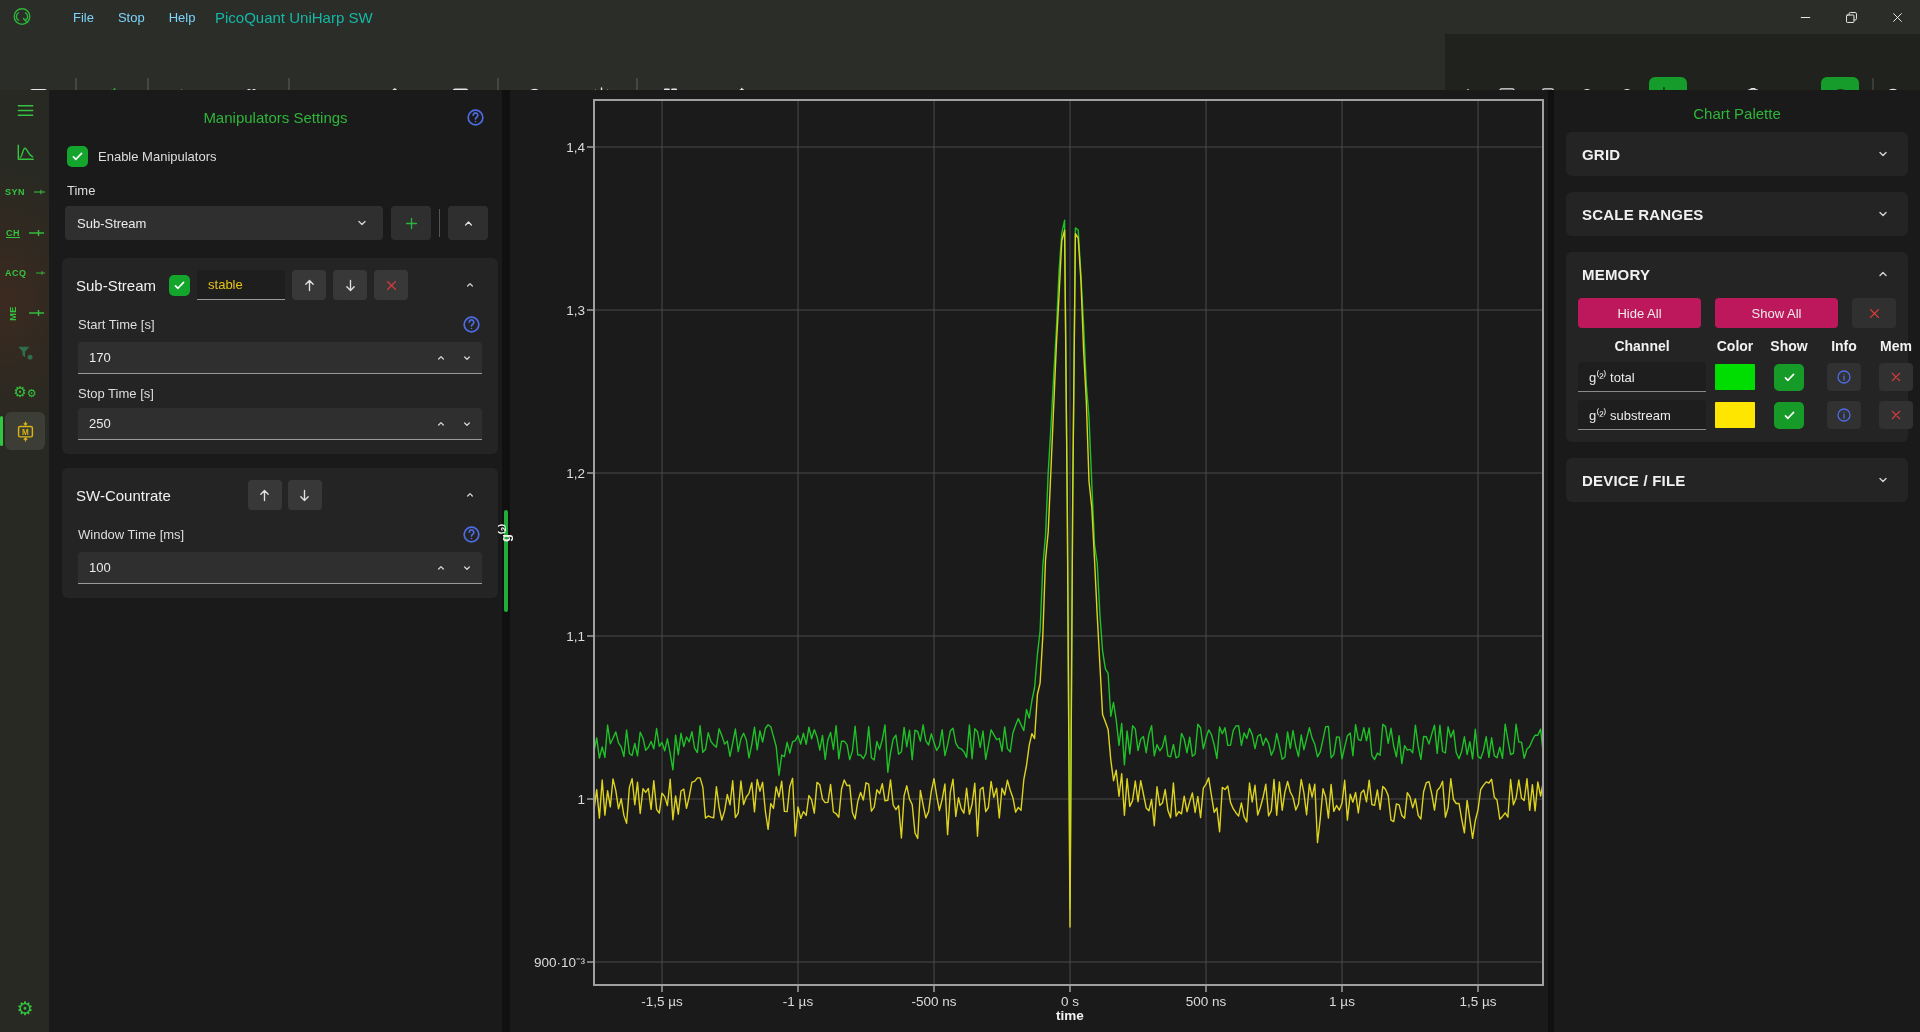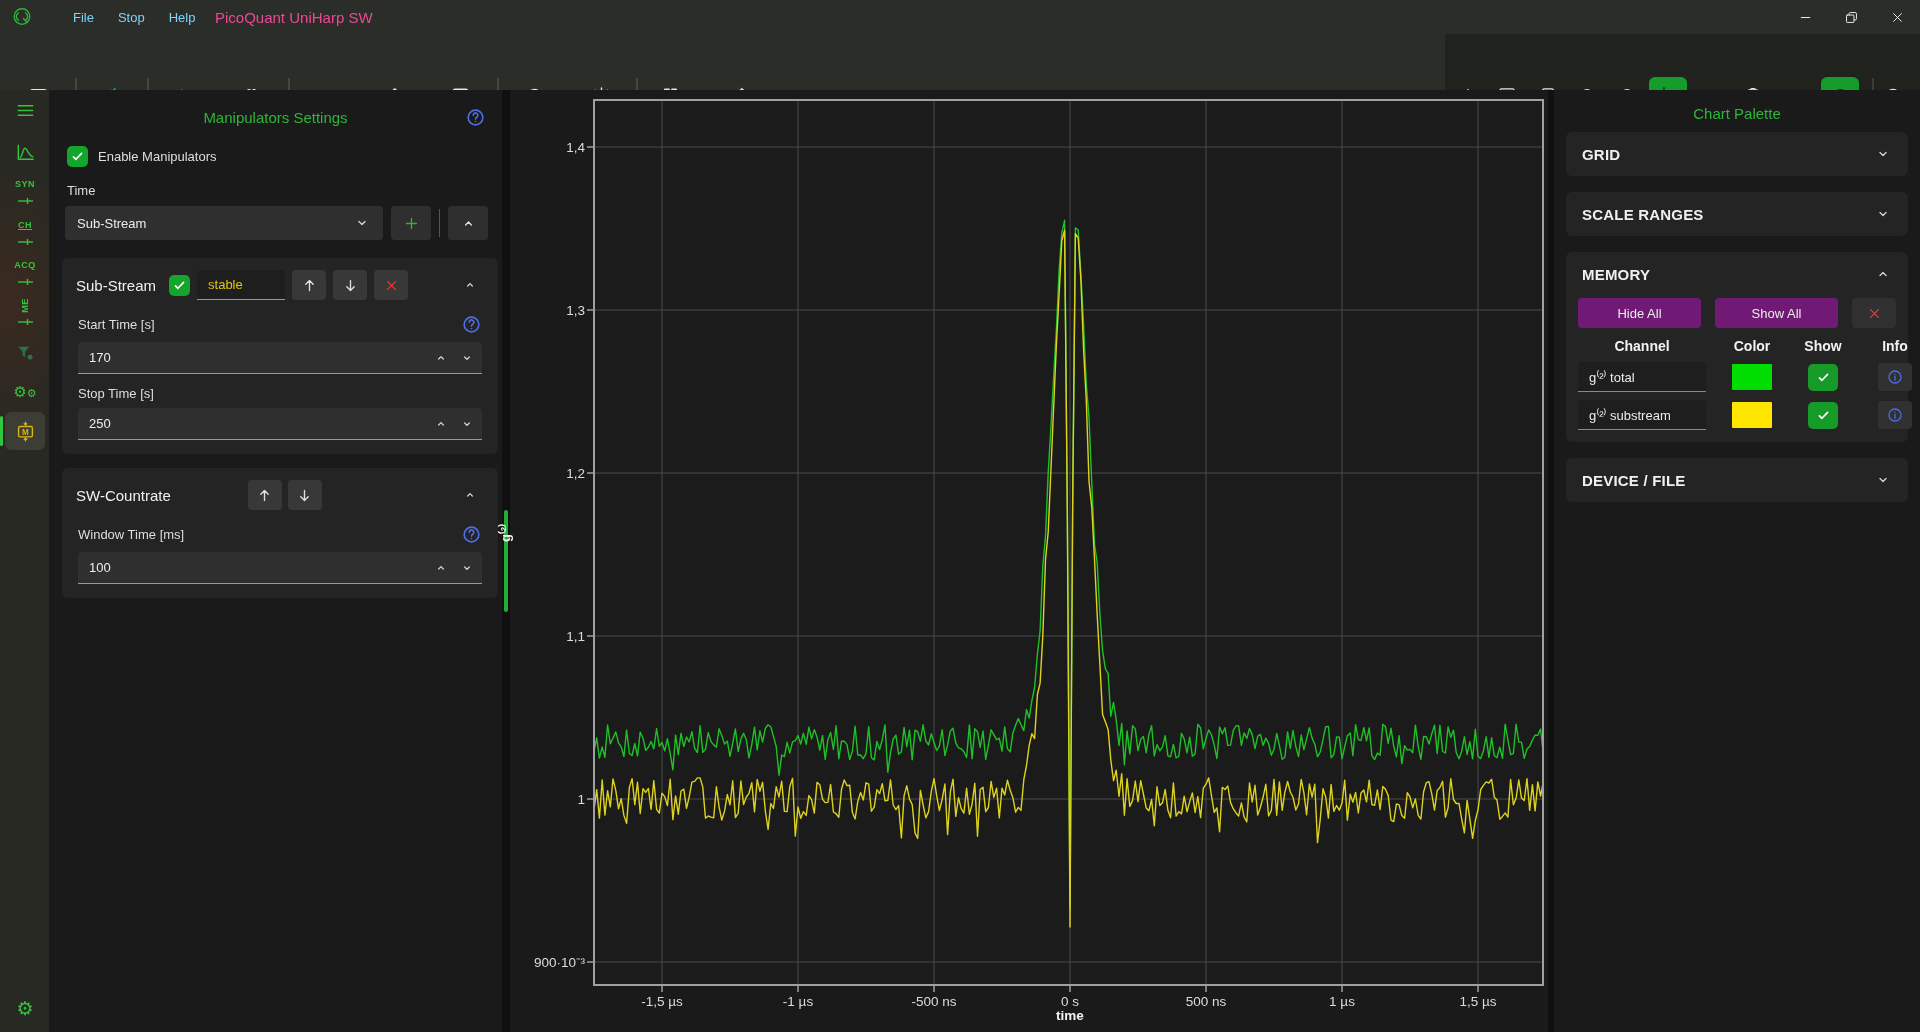--- a/index.html
+++ b/index.html
@@ -4,37 +4,37 @@
 <style>
   *{box-sizing:border-box;margin:0;padding:0}
   html,body{width:1920px;height:1032px;overflow:hidden}
   body{position:relative;background:#161616;font-family:"Liberation Sans",sans-serif;color:#e6e6e6;font-size:13px;-webkit-font-smoothing:antialiased}
   svg{display:block}
 
   
   #titlebar{position:absolute;left:0;top:0;width:1920px;height:34px;background:#2b2d28;display:flex;align-items:center}
   #logo{margin:0 10px 0 11px;color:#2fb53a}
   .menu-item{padding:0 12px;height:34px;display:flex;align-items:center;font-size:13px;color:#7dd3fc}
-  #app-title{position:absolute;left:215px;top:0;height:34px;display:flex;align-items:center;color:#ec4899;font-size:15px}
+  #app-title{position:absolute;left:215px;top:0;height:34px;display:flex;align-items:center;color:#14b8a6;font-size:15px}
   #win-controls{position:absolute;right:0;top:0;height:34px;display:flex}
   .win-btn{width:46px;height:34px;display:flex;align-items:center;justify-content:center;color:#e8e8e8}
 
   
   #toolbar{position:absolute;left:0;top:34px;width:1920px;height:56px;background:#2b2d28}
   #toolbar-right-strip{position:absolute;left:1445px;top:0;width:475px;height:56px;background:#20221e}
   .tb-btn{position:absolute;top:42px;width:40px;height:40px;border-radius:6px;display:flex;align-items:center;justify-content:center;color:#e6e6e6}
   .tb-btn.small{top:45px;width:34px;height:34px}
   .tb-btn.active{background:#169c2b;color:#0e2f12;top:43px;width:38px;height:38px}
   .tb-sep{position:absolute;top:44px;width:2px;height:36px;background:#454741}
   .log-txt{font-size:13px;font-weight:bold;letter-spacing:1px;color:#efefef}
 
   
   #sidebar{position:absolute;left:0;top:90px;width:49px;height:942px;background:#272922}
   #sidebar::before{content:"";position:absolute;inset:0;background:radial-gradient(130px 200px at 8px 210px,rgba(130,45,25,.22),transparent 70%)}
-  .sb-btn{position:absolute;left:5px;width:40px;height:38px;border-radius:6px;display:flex;flex-direction:column;align-items:center;justify-content:center;color:#35c33f;gap:9px}
+  .sb-btn{position:absolute;left:5px;width:40px;height:38px;border-radius:6px;display:flex;flex-direction:row;align-items:center;justify-content:center;color:#35c33f;gap:9px}
   .sb-btn.dim{color:#2f6e49}
   .sb-btn.active{background:#3c3d35;color:#d9b416}
   .sb-active-bar{position:absolute;left:0;width:3px;height:30px;border-radius:2px;background:#2ec940}
   .sb-txt{font-size:9px;font-weight:bold;letter-spacing:.5px;line-height:9px}
   .sb-rot{transform:rotate(-90deg)}
 
   
   #left-panel{position:absolute;left:49px;top:90px;width:453px;height:942px;background:#1a1a1a;overflow:hidden}
   .lp-title-row{position:relative;height:42px;display:flex;align-items:center;justify-content:center;margin-top:6px}
   .panel-title{color:#2fb53a;font-size:15px}
@@ -77,23 +77,23 @@
 
   
   #right-divider{position:absolute;left:1548px;top:90px;width:6px;height:942px;background:#101010}
   #right-panel{position:absolute;left:1554px;top:90px;width:366px;height:942px;background:#1a1a1a;overflow:hidden}
   .rp-title{height:38px;display:flex;align-items:center;justify-content:center;color:#2fb53a;font-size:15px;margin-top:4px}
   .rp-card{background:#242424;border-radius:6px;margin:0 12px 16px 12px}
   .rp-head{height:44px;display:flex;align-items:center;justify-content:space-between;padding:0 16px;font-size:15px;font-weight:600;letter-spacing:.2px;color:#f0f0f0}
   .rp-head .chev{color:#cfcfcf}
   .mem-body{padding:2px 12px 12px 12px}
   .mem-btn-row{display:flex;gap:14px;align-items:center}
-  .wide-btn{flex:1;height:30px;background:#701a75;border-radius:4px;display:flex;align-items:center;justify-content:center;font-size:13px;color:#ececec}
+  .wide-btn{flex:1;height:30px;background:#be185d;border-radius:4px;display:flex;align-items:center;justify-content:center;font-size:13px;color:#ececec}
   .mem-x{width:44px;height:30px;background:#303030;border-radius:4px;display:flex;align-items:center;justify-content:center;color:#e23c3c;flex:none}
-  .mem-grid{display:grid;grid-template-columns:128px 48px 50px 50px 44px;column-gap:22px;align-items:center;justify-items:center;margin-top:10px}
+  .mem-grid{display:grid;grid-template-columns:128px 48px 50px 50px 44px;column-gap:5px;align-items:center;justify-items:center;margin-top:10px}
   .mem-grid.head span{font-weight:bold;font-size:14px;color:#f2f2f2}
   .mem-name{justify-self:stretch;height:30px;background:#1e1e1e;border-bottom:1px solid #8a8a8a;border-radius:4px 4px 0 0}
   .swatch{width:40px;height:26px;border-radius:1px}
   .mem-cellbtn{width:34px;height:28px;background:#313131;border-radius:4px;display:flex;align-items:center;justify-content:center}
   .mem-check{width:30px;height:27px;background:#169a28;border-radius:5px;color:#fff;display:flex;align-items:center;justify-content:center}
 </style>
 </head>
 <body>
 
 <div id="titlebar">

